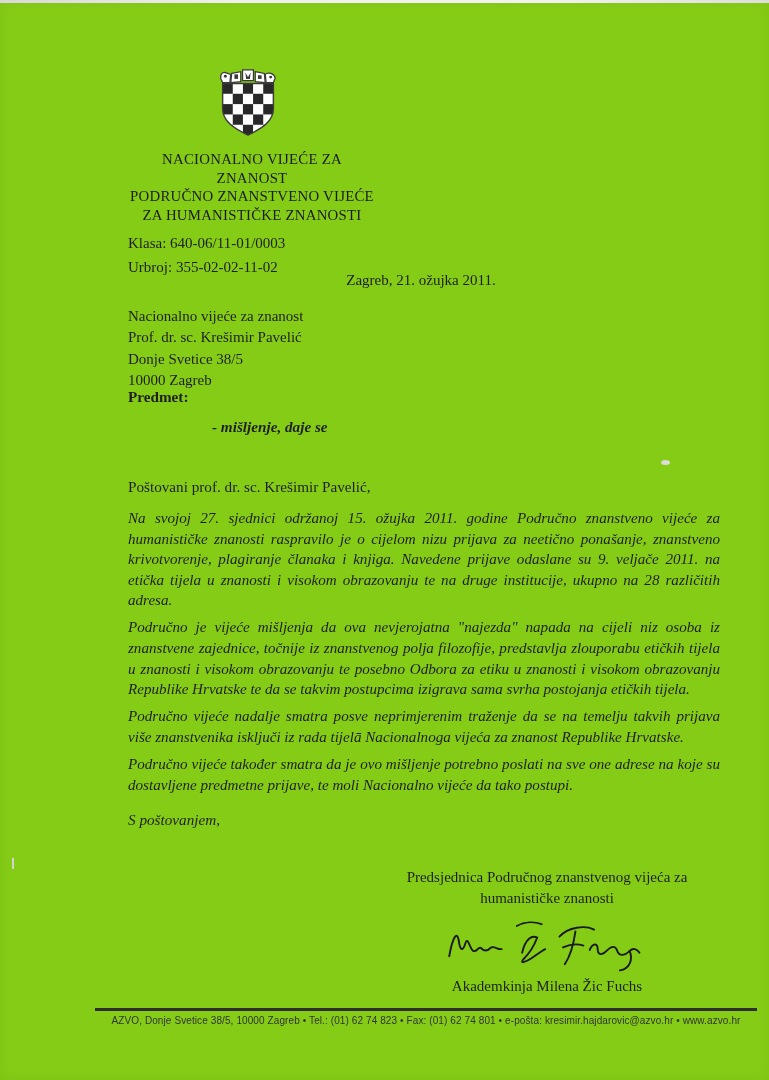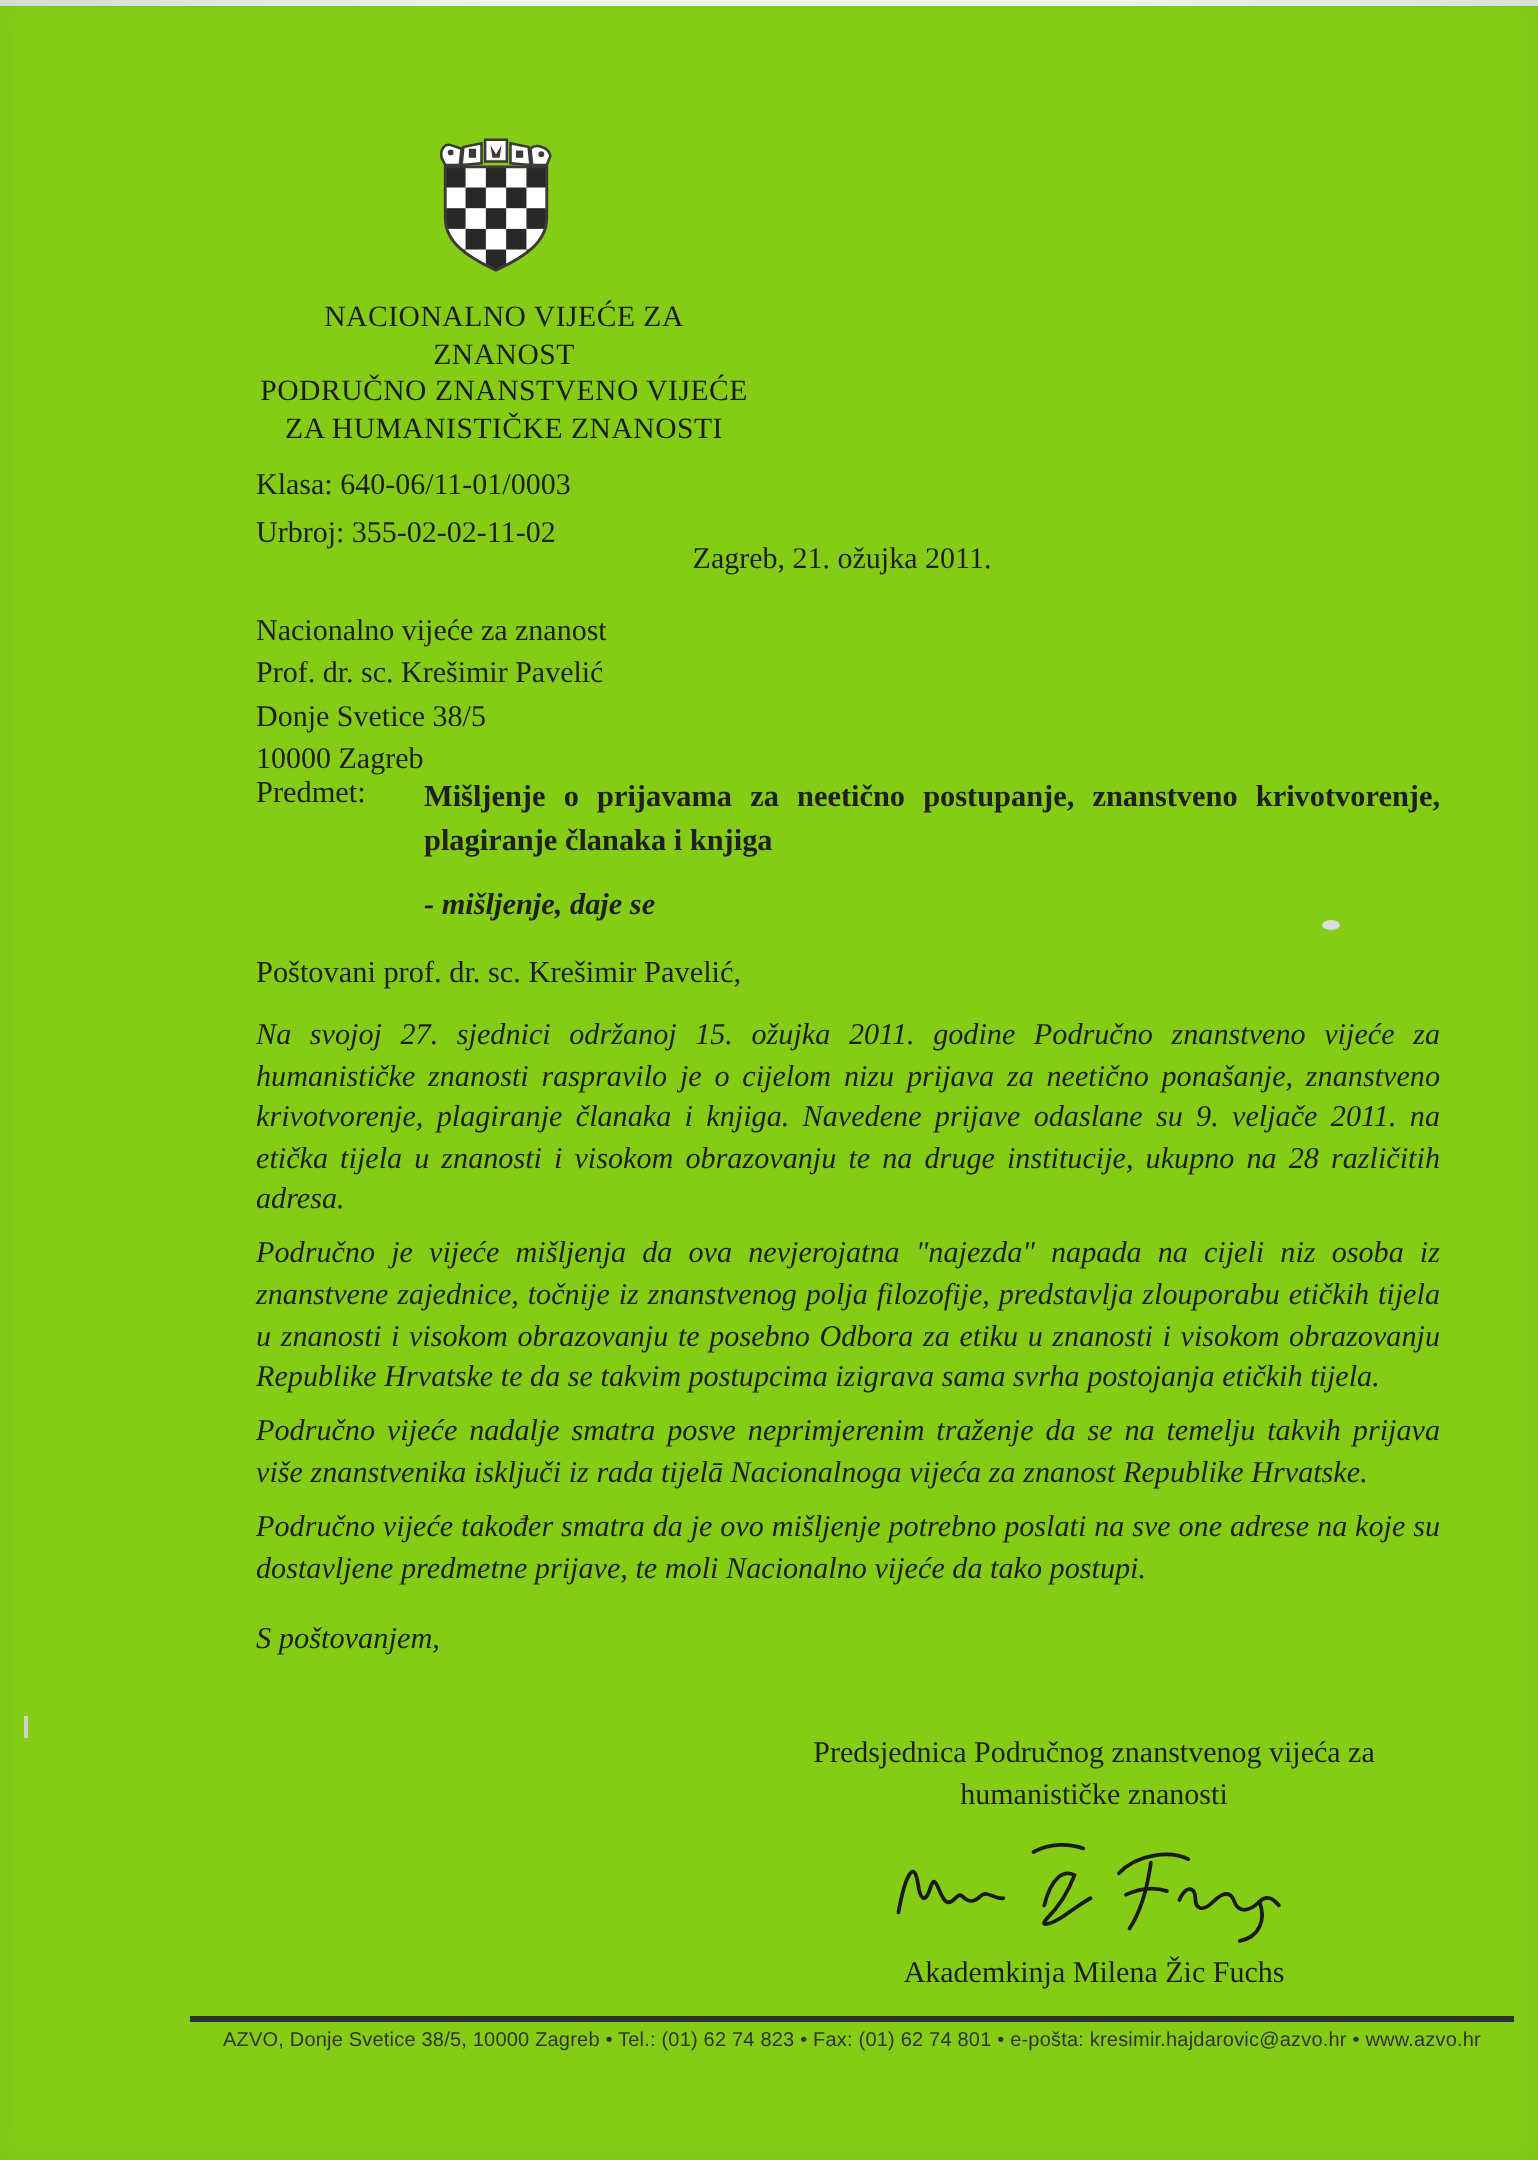--- a/index.html
+++ b/index.html
@@ -24,21 +24,21 @@
   .letterhead{
     position:absolute;left:83px;top:150px;width:338px;
     text-align:center;font-size:14.8px;line-height:18.6px;
     letter-spacing:0.25px;color:#1c1c1c;
   }
   .refs{position:absolute;left:128px;top:232px;font-size:15px;line-height:23.5px;}
   .dateline{position:absolute;left:128px;top:272px;width:586px;text-align:center;font-size:15px;font-family:Liberation Serif, serif;}
   .recipient{position:absolute;left:128px;top:306px;font-size:15px;line-height:21.4px;}
   .subject{position:absolute;left:128px;top:388px;width:592px;font-size:15.2px;}
   .subject-row{display:flex;}
-  .subject-label{font-weight:normal;width:84px;flex:0 0 84px;}
+  .subject-label{font-weight:bold;width:84px;flex:0 0 84px;}
   .subject-text{font-weight:bold;text-align:justify;line-height:22px;flex:1;}
   .subject-note{font-weight:bold;font-style:italic;margin-left:84px;margin-top:12px;}
   .salutation{position:absolute;left:128px;top:478px;font-size:15.2px;}
   .body-block{position:absolute;left:128px;top:508px;width:592px;font-style:italic;}
   .body-block p{
     margin:0 0 6.5px 0;text-align:justify;
     font-size:15.1px;line-height:20.6px;
   }
   .closing{margin-top:16px;font-size:15.2px;}
   .sig-block{position:absolute;left:372px;top:819px;width:350px;text-align:center;margin-top:48px;}
@@ -125,21 +125,20 @@
   <div class="recipient">
     <div>Nacionalno vijeće za znanost</div>
     <div>Prof. dr. sc. Krešimir Pavelić</div>
     <div>Donje Svetice 38/5</div>
     <div>10000 Zagreb</div>
   </div>
 
   <div class="subject">
     <div class="subject-row">
       <div class="subject-label">Predmet:</div>
-      <div class="subject-text">Mišljenje o prijavama za neetično postupanje, znanstveno krivotvorenje, plagiranje članaka i knjiga</div>
     </div>
     <div class="subject-note">- mišljenje, daje se</div>
   </div>
 
   <div class="salutation">Poštovani prof. dr. sc. Krešimir Pavelić,</div>
 
   <div class="body-block">
     <p>Na svojoj 27. sjednici održanoj 15. ožujka 2011. godine Područno znanstveno vijeće za humanističke znanosti raspravilo je o cijelom nizu prijava za neetično ponašanje, znanstveno krivotvorenje, plagiranje članaka i knjiga. Navedene prijave odaslane su 9. veljače 2011. na etička tijela u znanosti i visokom obrazovanju te na druge institucije, ukupno na 28 različitih adresa.</p>
     <p>Područno je vijeće mišljenja da ova nevjerojatna "najezda" napada na cijeli niz osoba iz znanstvene zajednice, točnije iz znanstvenog polja filozofije, predstavlja zlouporabu etičkih tijela u znanosti i visokom obrazovanju te posebno Odbora za etiku u znanosti i visokom obrazovanju Republike Hrvatske te da se takvim postupcima izigrava sama svrha postojanja etičkih tijela.</p>
     <p>Područno vijeće nadalje smatra posve neprimjerenim traženje da se na temelju takvih prijava više znanstvenika isključi iz rada tijelā Nacionalnoga vijeća za znanost Republike Hrvatske.</p>

